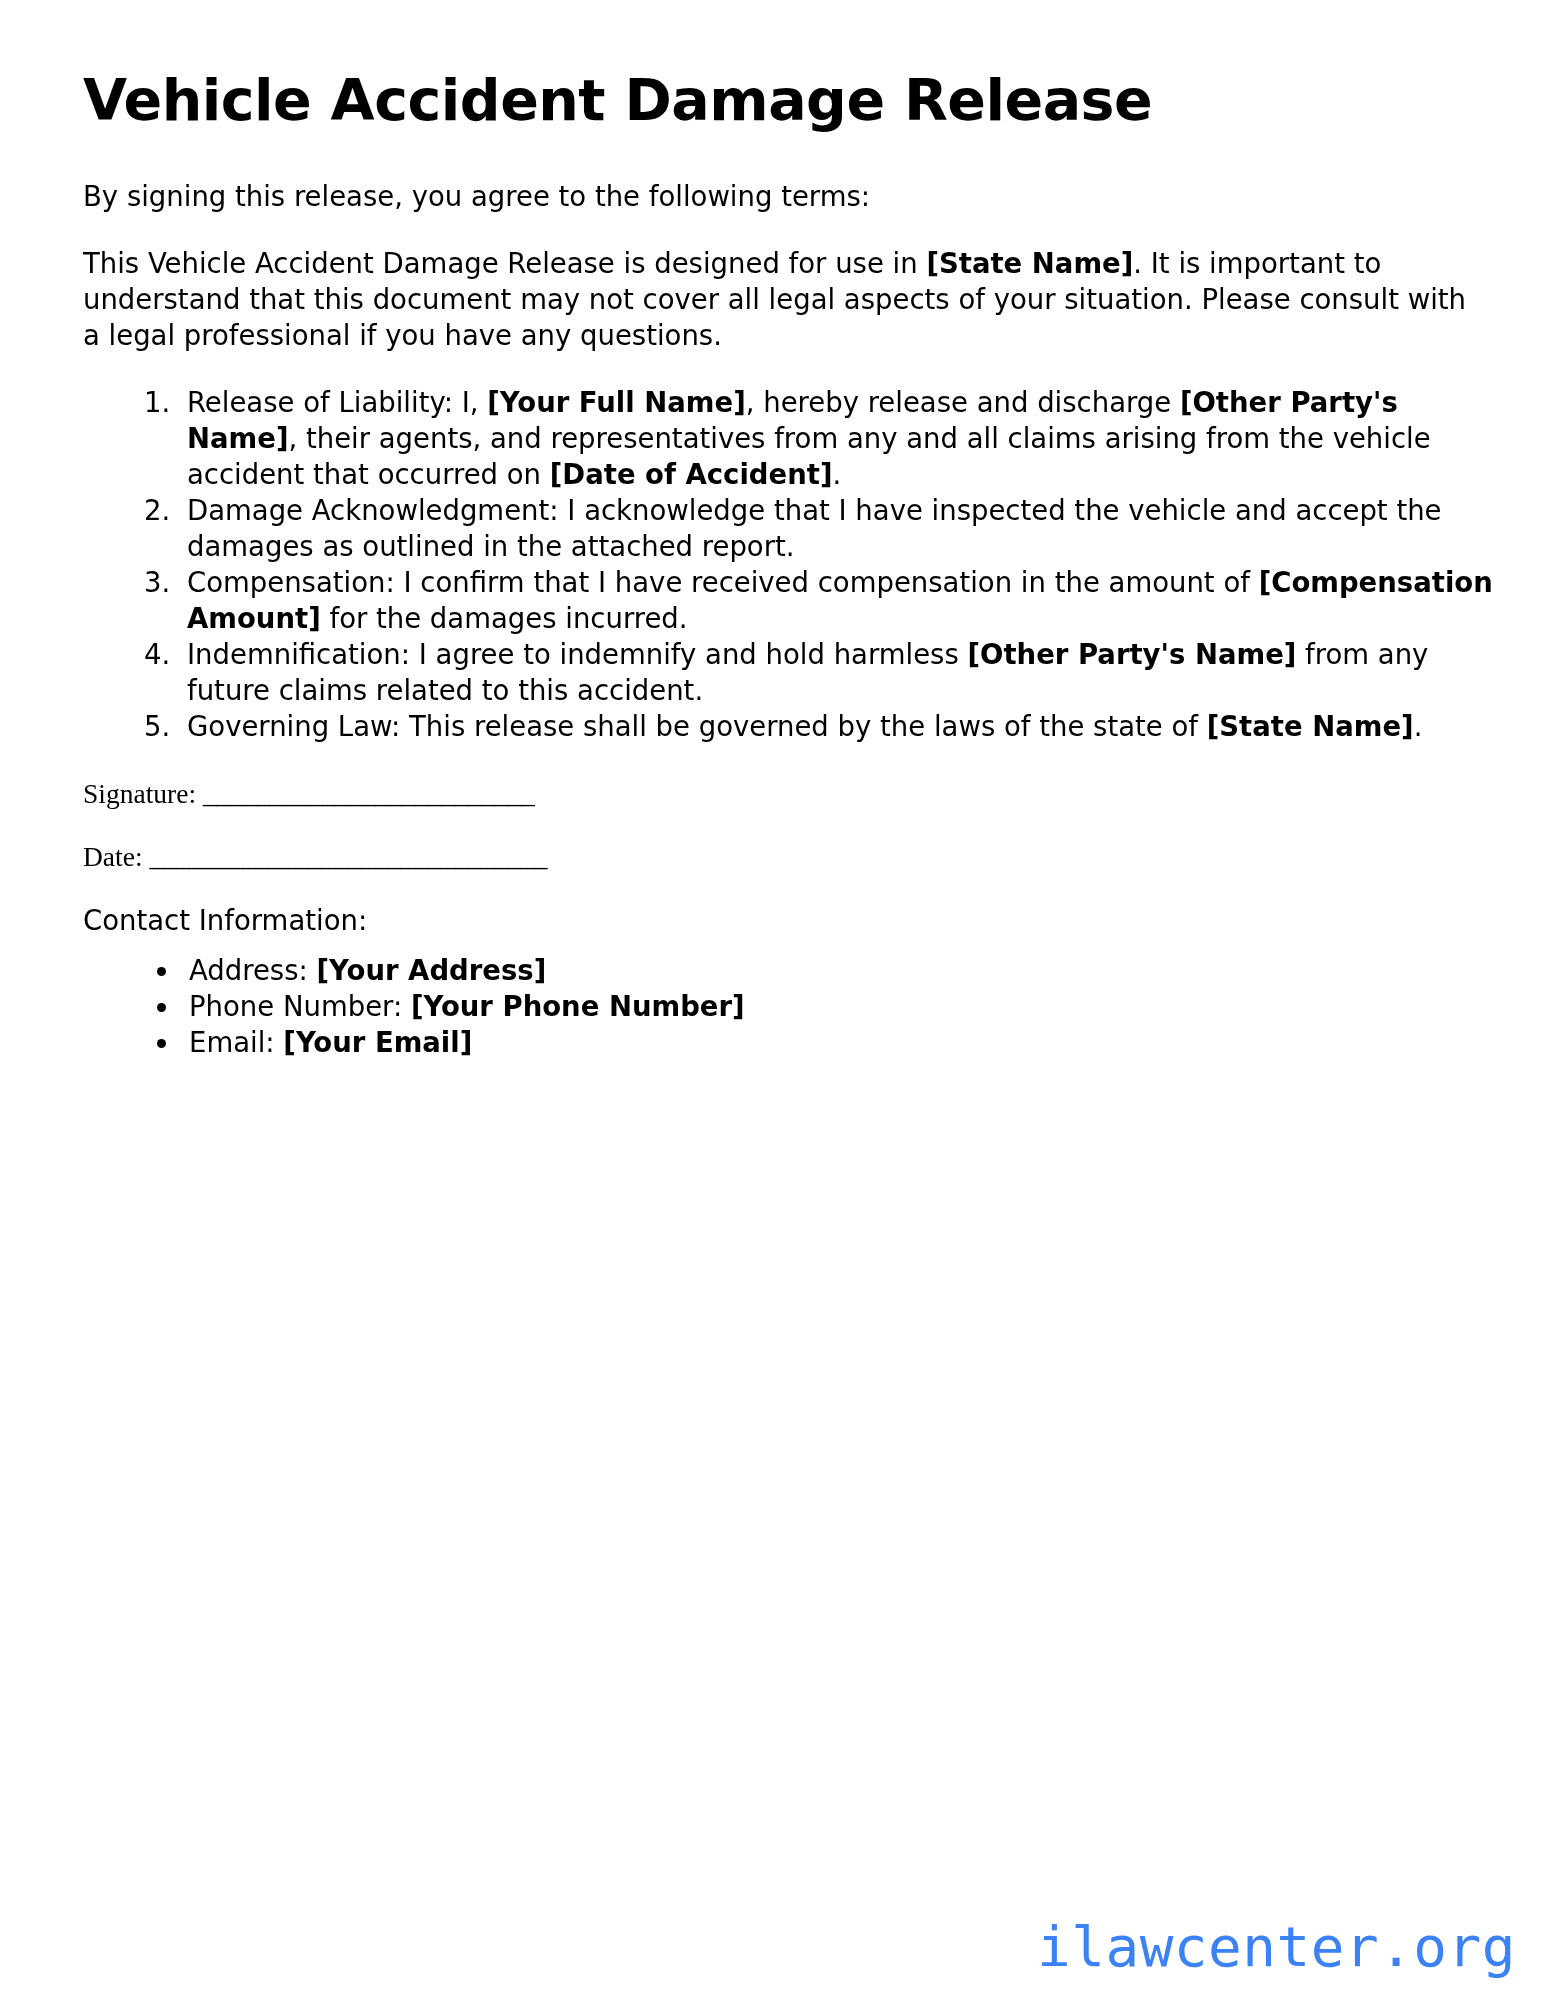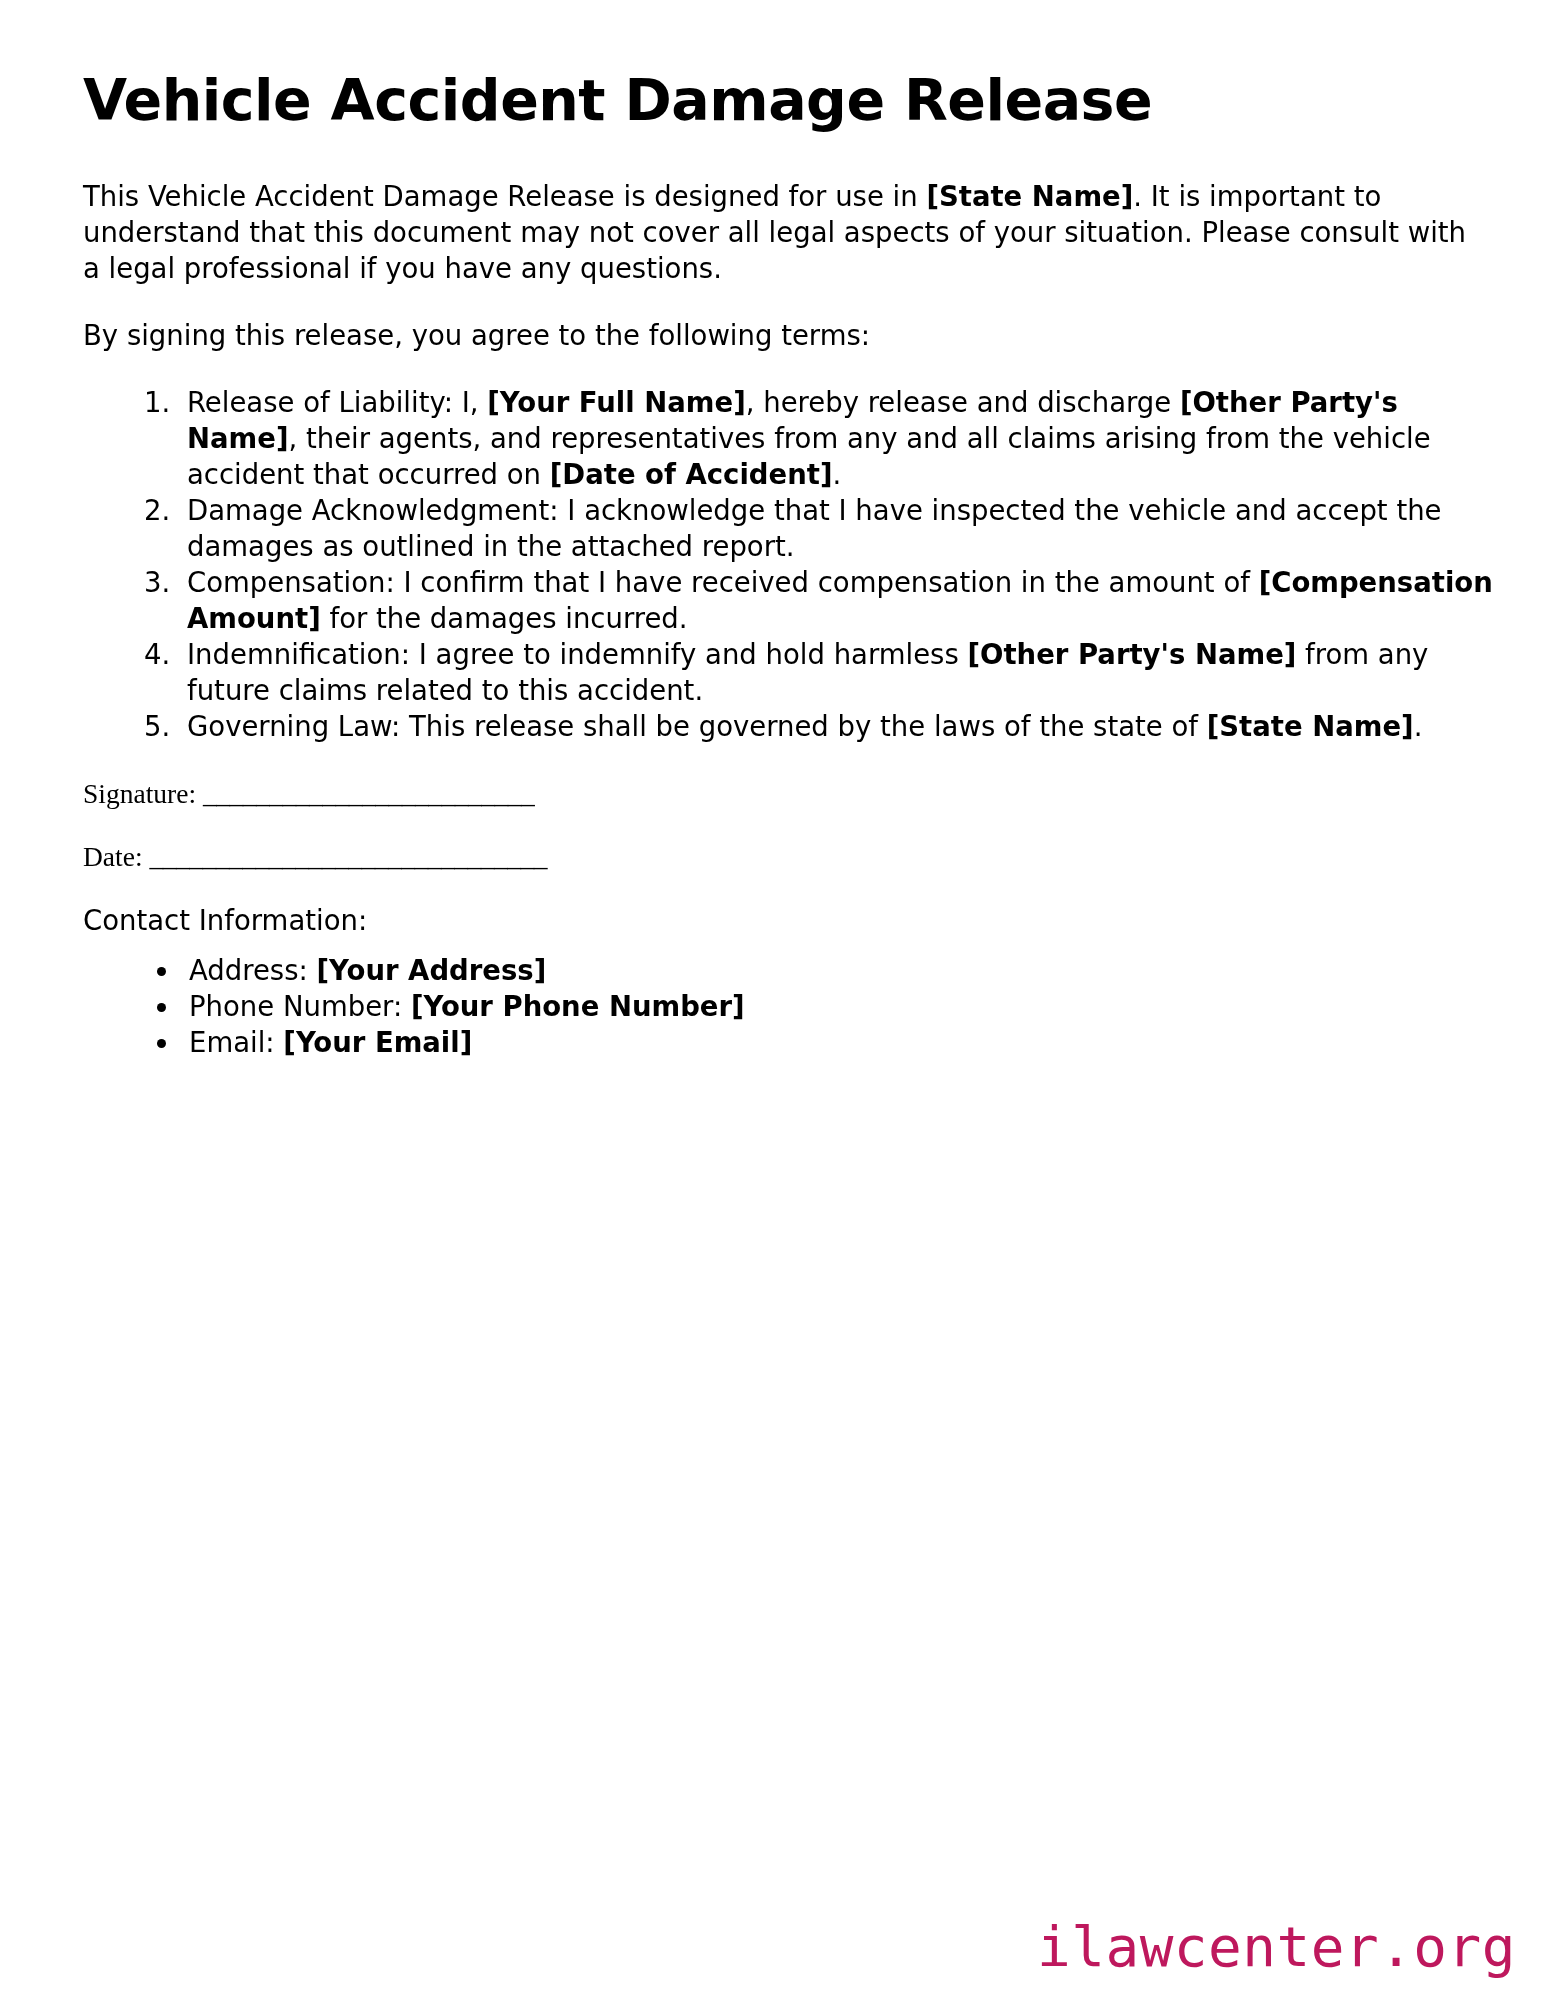--- a/index.html
+++ b/index.html
@@ -79,35 +79,35 @@
 
   b, .b { font-weight: bold; }
 
   .watermark {
     position: absolute;
     right: 54px;
     bottom: 36px;
     font-family: "DejaVu Sans Mono", monospace;
     font-size: 56px;
     line-height: 1;
-    color: #be185d;
+    color: #3b82f6;
     letter-spacing: 0.5px;
     white-space: nowrap;
   }
 </style>
 </head>
 <body>
 
 <div class="page">
 
   <h1 class="doc-title">Vehicle Accident Damage Release</h1>
 
+  <p class="para">By signing this release, you agree to the following terms:</p>
+
   <p class="para"><span>This Vehicle Accident Damage Release is designed for use in </span><b>[State Name]</b><span>. It is important to understand that this document may not cover all legal aspects of your situation. Please consult with a legal professional if you have any questions.</span></p>
-
-  <p class="para">By signing this release, you agree to the following terms:</p>
 
   <ol class="terms">
     <li><span>Release of Liability: I, </span><b>[Your Full Name]</b><span>, hereby release and discharge </span><b>[Other Party's Name]</b><span>, their agents, and representatives from any and all claims arising from the vehicle accident that occurred on </span><b>[Date of Accident]</b><span>.</span></li>
     <li><span>Damage Acknowledgment: I acknowledge that I have inspected the vehicle and accept the damages as outlined in the attached report.</span></li>
     <li><span>Compensation: I confirm that I have received compensation in the amount of </span><b>[Compensation Amount]</b><span> for the damages incurred.</span></li>
     <li><span>Indemnification: I agree to indemnify and hold harmless </span><b>[Other Party's Name]</b><span> from any future claims related to this accident.</span></li>
     <li><span>Governing Law: This release shall be governed by the laws of the state of </span><b>[State Name]</b><span>.</span></li>
   </ol>
 
 

